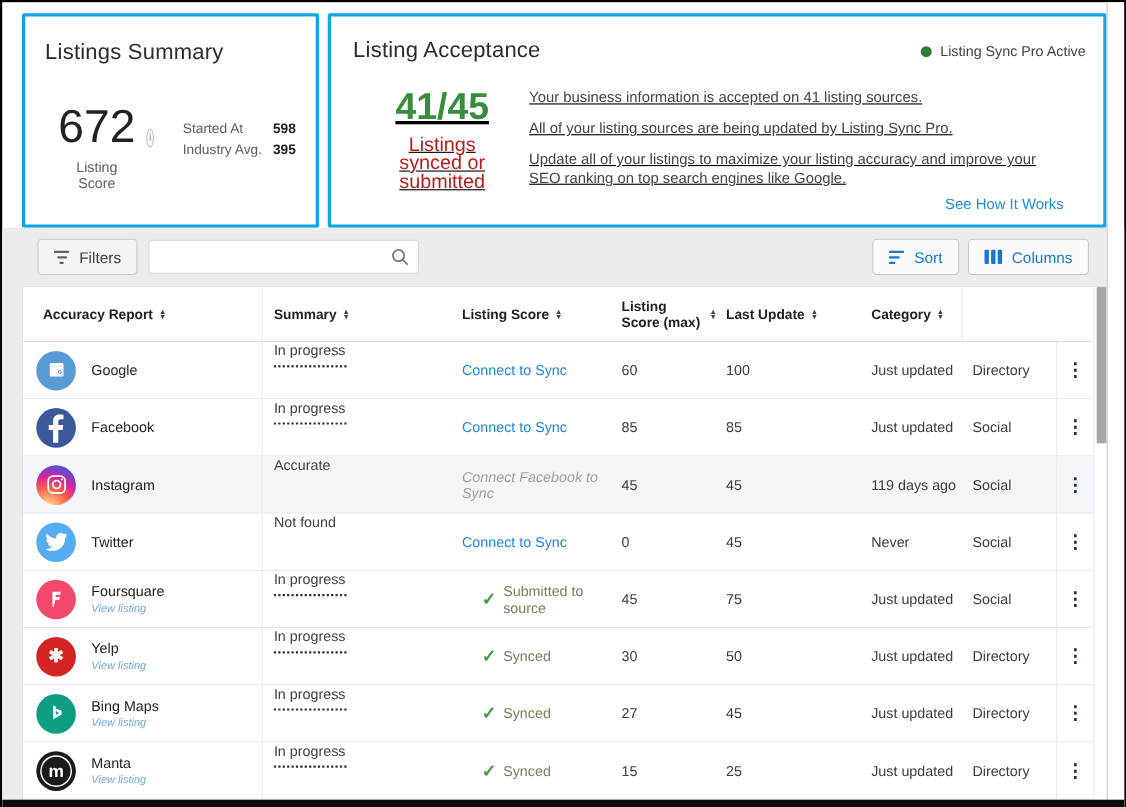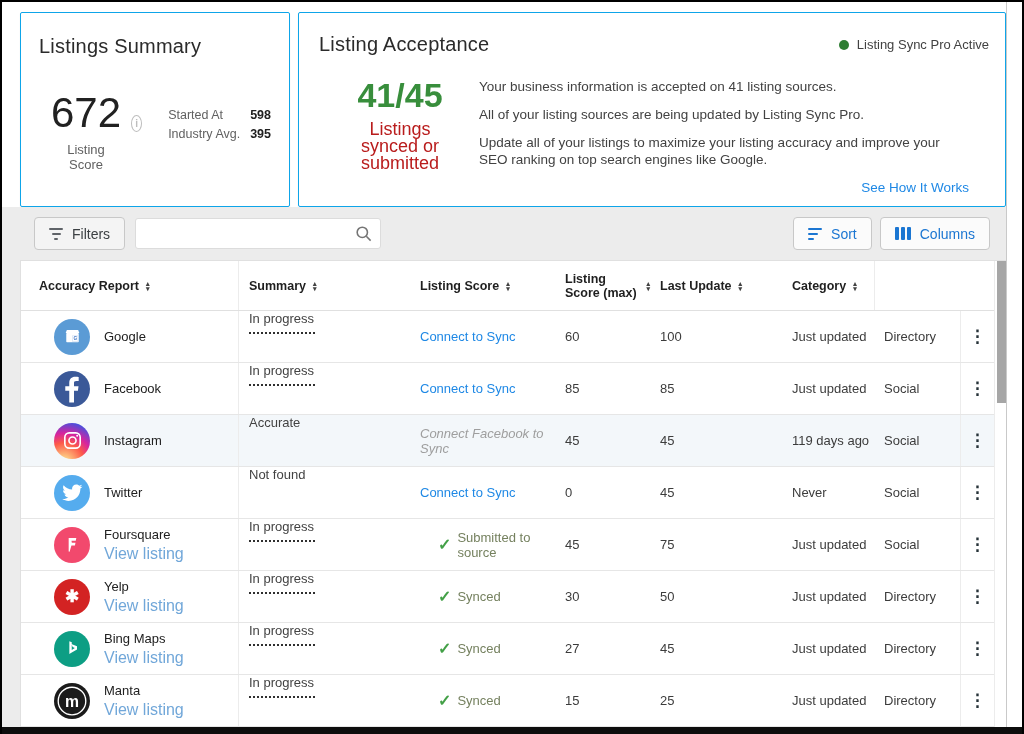--- a/index.html
+++ b/index.html
@@ -7,42 +7,42 @@
   body { font-family:"Liberation Sans", sans-serif; background:#fff; }
 
   #screen{
     position:relative; width:1024px; height:734px; background:#fff;
     border-top:2px solid #000; border-left:2px solid #000; border-right:2px solid #000;
     overflow:hidden;
   }
 
   
   .cards{ position:absolute; left:18px; top:10px; width:986px; height:195px; display:flex; gap:8px; }
-  .card{ background:#fff; border:1px solid #0ea5e9; border-radius:2px; box-shadow:0 1px 2px rgba(0,0,0,.06); position:relative; }
+  .card{ background:#fff; border:3px solid #0ea5e9; border-radius:2px; box-shadow:0 1px 2px rgba(0,0,0,.06); position:relative; }
   .card.summary{ width:270px; padding:22px 18px; }
   .card.acceptance{ flex:1; padding:20px 16px 14px 20px; }
 
   .card-title{ font-size:20px; font-weight:500; color:#2b2b2b; letter-spacing:.2px; }
 
   .summary-body{ display:flex; align-items:center; margin-top:34px; padding-left:12px; }
   .score-block{ text-align:center; }
   .score-value{ font-size:42px; font-weight:500; color:#212121; line-height:1; }
   .score-label{ font-size:13px; color:#616161; margin-top:8px; }
   .info-icon{ width:17px; height:17px; border:1.5px solid #bdbdbd; border-radius:50%; color:#bdbdbd;
     font-size:10px; font-weight:bold; display:flex; align-items:center; justify-content:center; margin:0 0 18px 10px; }
   .summary-stats{ margin-left:26px; margin-bottom:14px; }
   .stat-row{ display:flex; font-size:12.5px; line-height:19px; }
   .stat-label{ color:#616161; width:82px; }
   .stat-value{ color:#212121; font-weight:bold; }
 
   .acc-header{ display:flex; justify-content:space-between; align-items:flex-start; }
   .sync-badge{ display:flex; align-items:center; gap:8px; font-size:13px; color:#424242; margin-top:4px; }
   .sync-dot{ width:10px; height:10px; border-radius:50%; background:#2e7d32; }
 
-  .acc-body{ display:flex; margin-top:22px; }
+  .acc-body{ display:flex; margin-top:22px;text-decoration:underline; }
   .ratio-block{ width:150px; text-align:center; flex-shrink:0; margin-left:6px; }
   .ratio-value{ font-size:34px; font-weight:bold; color:#388e3c; line-height:1; }
   .ratio-label{ font-size:18px; color:#b91c1c; margin-top:9px; line-height:17px; padding:0 14px; }
   .acc-text{ margin-left:4px; padding-right:40px; }
   .acc-text p{ font-size:13.5px; color:#424242; line-height:17px; margin-bottom:11px; }
   .see-how{ position:absolute; right:36px; bottom:11px; font-size:13.5px; color:#1e88e5; cursor:pointer; text-decoration:none; }
 
   
   .section{ position:absolute; left:0; top:205px; width:1024px; height:529px; background:#ececec; }
 
@@ -74,25 +74,25 @@
   .thead{ height:50px; border-bottom:1px solid #e0e0e0; }
   .th{ display:flex; align-items:center; gap:7px; padding-left:10px; font-size:12.5px; font-weight:bold; color:#1f1f1f; cursor:pointer; }
   .th:first-child{ padding-left:18px; border-right:1px solid #ececec; }
   .sort-glyph{ display:inline-flex; flex-direction:column; line-height:5px; font-size:7px; color:#424242; font-style:normal; }
   .sort-glyph i{ font-style:normal; height:5px; }
 
   .trow{ height:52px; border-bottom:1px solid #e6e6e6; background:#fff; }
   .trow.hl{ background:#f3f7fa; }
   .cell{ display:flex; align-items:center; padding-left:10px; font-size:13px; color:#3c3c3c; }
 
-  .cell.source{ padding-left:12px; gap:14px; border-right:1px solid #ececec;margin-left:21px; }
+  .cell.source{ padding-left:12px; gap:14px; border-right:1px solid #ececec; }
   .src-icon{ width:36px; height:36px; border-radius:50%; display:flex; align-items:center; justify-content:center; flex-shrink:0; overflow:hidden; }
   .bg-instagram{ background:radial-gradient(circle at 28% 110%, #fdf497 0%, #fd5949 42%, #d6249f 62%, #285aeb 92%); }
   .src-name{ font-size:13px; color:#212121; line-height:16px; }
-  .view-listing{ font-size:16px; color:#71a7d9; cursor:pointer; text-decoration:none; display:block; margin-top:2px; }
+  .view-listing{ font-size:10px; color:#71a7d9; cursor:pointer; text-decoration:none; display:block; margin-top:2px;font-style:italic; }
 
   .acc-cell{ flex-direction:column; align-items:flex-start; justify-content:flex-start; gap:6px; }
   .acc-cell .txt{ color:#424242; }
   .dots{ width:66px; border-bottom:2px dotted #2f2f2f; }
 
   .status-link{ color:#1e88e5; cursor:pointer; text-decoration:none; }
   .status-disabled{ color:#9e9e9e; font-style:italic; }
   .status-synced-wrap{ display:flex; align-items:center; gap:6px; margin-left:18px; }
   .check-icon{ color:#43a047; font-size:16px; font-weight:bold; }
   .status-synced{ color:#75815f; }

